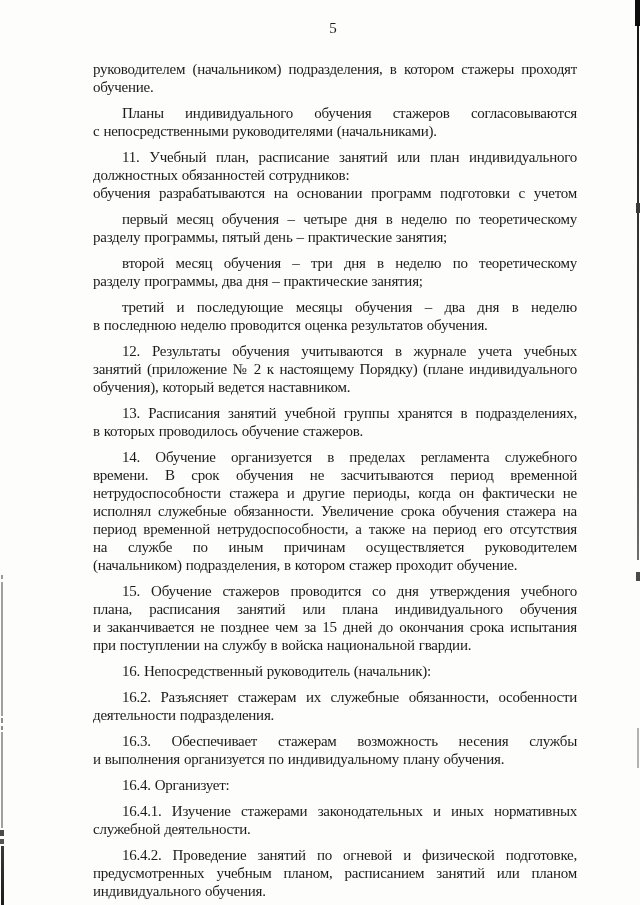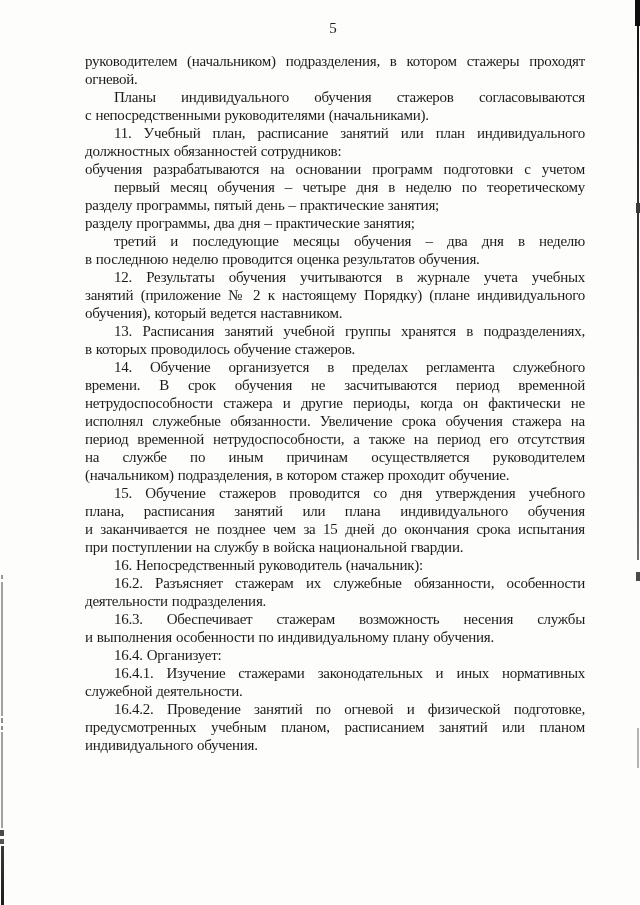--- a/index.html
+++ b/index.html
@@ -24,21 +24,21 @@
     text-align: center;
     font-size: 15px;
     letter-spacing: 0;
   }
   .text-block {
     position: absolute;
     left: 85px;
     top: 52px;
     width: 500px;
   }
-  .paragraph { margin: 0; padding: 0; }
+  .paragraph { margin: 8px; padding: 0; }
   .line {
     font-size: 15px;
     letter-spacing: -0.25px;
     word-spacing: 0.5px;
     line-height: 18px;
     height: 18px;
     overflow: hidden;
     text-align: justify;
     text-align-last: justify;
     white-space: normal;
@@ -87,36 +87,37 @@
 </style>
 </head>
 <body>
 
 <div class="page">
   <div class="page-number">5</div>
 
   <div class="text-block">
       <div class="paragraph">
         <div class="line">руководителем (начальником) подразделения, в котором стажеры проходят</div>
-        <div class="line last">огневой.</div>
+        <div class="line last">обучение.</div>
       </div>
       <div class="paragraph">
         <div class="line indent">Планы индивидуального обучения стажеров согласовываются</div>
         <div class="line last">с непосредственными руководителями (начальниками).</div>
       </div>
       <div class="paragraph">
         <div class="line indent">11. Учебный план, расписание занятий или план индивидуального</div>
         <div class="line last">должностных обязанностей сотрудников:</div>
         <div class="line">обучения разрабатываются на основании программ подготовки с учетом</div>
       </div>
       <div class="paragraph">
         <div class="line indent">первый месяц обучения – четыре дня в неделю по теоретическому</div>
         <div class="line last">разделу программы, пятый день – практические занятия;</div>
       </div>
       <div class="paragraph">
+        <div class="line indent">второй месяц обучения – три дня в неделю по теоретическому</div>
         <div class="line last">разделу программы, два дня – практические занятия;</div>
       </div>
       <div class="paragraph">
         <div class="line indent">третий и последующие месяцы обучения – два дня в неделю</div>
         <div class="line last">в последнюю неделю проводится оценка результатов обучения.</div>
       </div>
       <div class="paragraph">
         <div class="line indent">12. Результаты обучения учитываются в журнале учета учебных</div>
         <div class="line">занятий (приложение № 2 к настоящему Порядку) (плане индивидуального</div>
         <div class="line last">обучения), который ведется наставником.</div>
@@ -142,21 +143,21 @@
       </div>
       <div class="paragraph">
         <div class="line indent last">16. Непосредственный руководитель (начальник):</div>
       </div>
       <div class="paragraph">
         <div class="line indent">16.2. Разъясняет стажерам их служебные обязанности, особенности</div>
         <div class="line last">деятельности подразделения.</div>
       </div>
       <div class="paragraph">
         <div class="line indent">16.3. Обеспечивает стажерам возможность несения службы</div>
-        <div class="line last">и выполнения особенности по индивидуальному плану обучения.</div>
+        <div class="line last">и выполнения организуется по индивидуальному плану обучения.</div>
       </div>
       <div class="paragraph">
         <div class="line indent last">16.4. Организует:</div>
       </div>
       <div class="paragraph">
         <div class="line indent">16.4.1. Изучение стажерами законодательных и иных нормативных</div>
         <div class="line last">служебной деятельности.</div>
       </div>
       <div class="paragraph">
         <div class="line indent">16.4.2. Проведение занятий по огневой и физической подготовке,</div>

